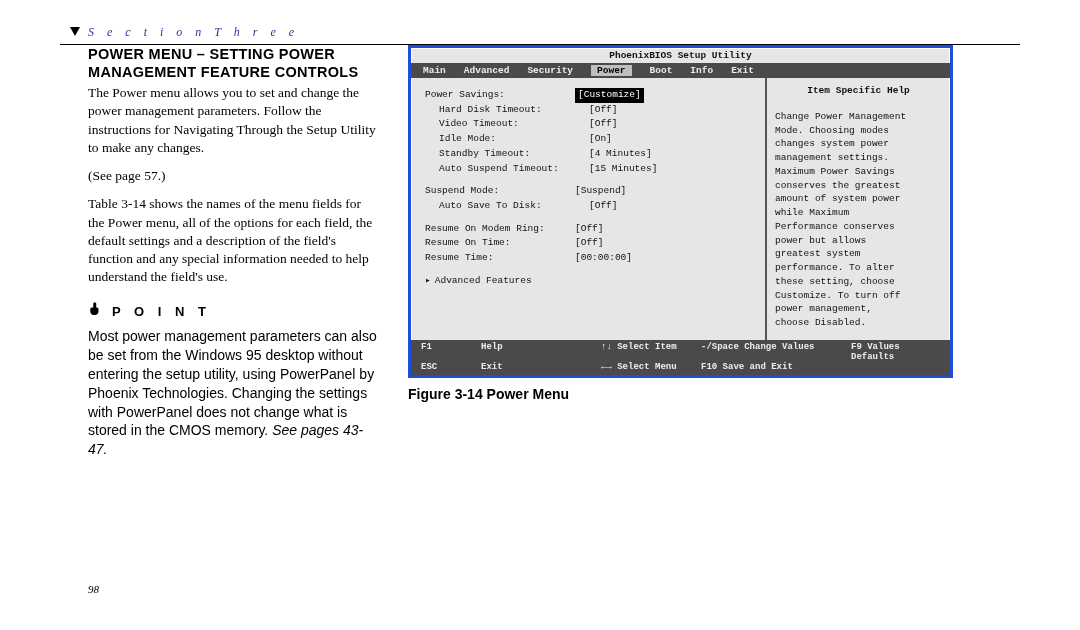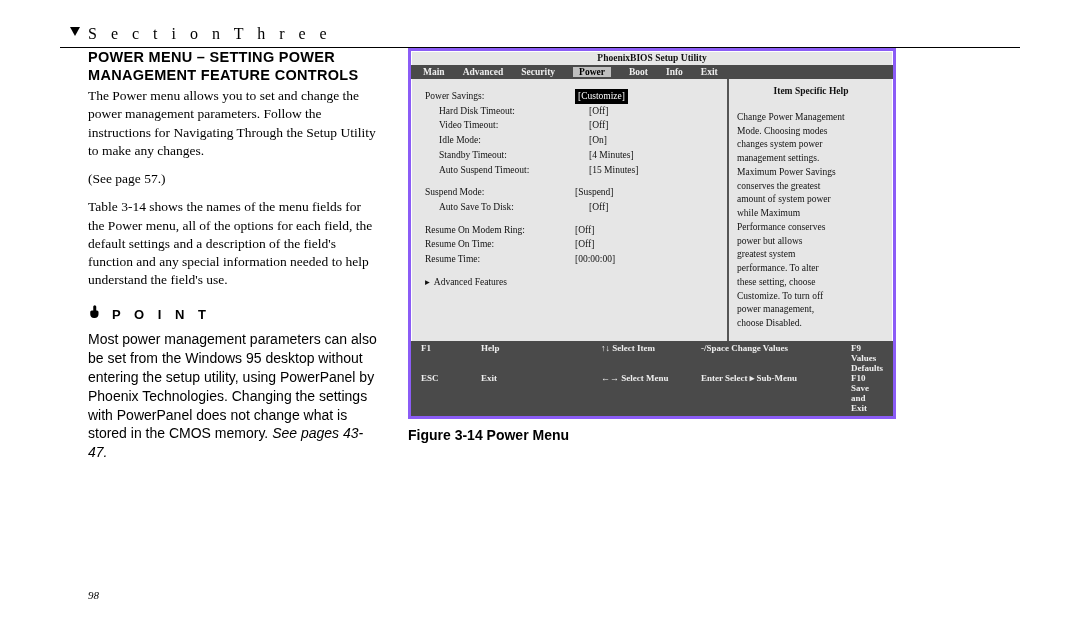--- a/index.html
+++ b/index.html
@@ -13,23 +13,24 @@
   }
   .page {
     position: absolute;
     left: 60px;
     top: 25px;
     right: 60px;
     bottom: 25px;
   }
   .running-head {
     font-family: Georgia, "Times New Roman", serif;
+    font-style: italic;
     letter-spacing: 5px;
-    font-size: 16px;
-    color: #000000;
+    font-size: 12px;
+    color: #4c1d95;
     padding-left: 28px;
     padding-bottom: 4px;
     border-bottom: 1px solid #000;
     position: relative;
   }
   .running-head::before {
     content: "";
     position: absolute;
     left: 10px;
     top: 2px;
@@ -46,25 +47,25 @@
   .col-left { width: 290px; font-size: 13.5px; line-height: 1.35; }
   .col-left h2 { font-family: "Arial Narrow", Arial, sans-serif; font-weight: 700; font-size: 14.5px; letter-spacing: 0.3px; line-height: 1.25; margin-bottom: 3px; }
   .col-left p { margin-bottom: 10px; }
   .point-box { margin-top: 14px; }
   .point-head { display:flex; align-items:center; gap:6px; font-family: Arial, sans-serif; font-weight:700; letter-spacing:5px; font-size:13px; }
   .point-head svg { width:18px; height:18px; }
   .point-body { font-family: Arial, Helvetica, sans-serif; font-size: 14px; line-height: 1.35; margin-top:4px; }
   .point-body .ital { font-style: italic; }
   .col-right { flex: 1; }
   .bios {
-    width: 488px;
-    border: 3px solid #8b5cf6;
+    width: 545px;
+    border: 3px solid #1d4ed8;
     background: #e6e6e6;
     box-shadow: inset 0 0 0 1px #fff;
-    font-family: Liberation Serif, serif;
+    font-family: Liberation Mono, monospace;
     font-size: 9.5px;
     color: #111;
     image-rendering: pixelated;
   }
   .bios .title { text-align:center; padding: 2px 0; font-weight:700; }
   .bios .menubar {
     background: #4a4a4a;
     color: #eee;
     display:flex;
     gap: 18px;
@@ -92,21 +93,21 @@
     background:#4a4a4a;
     color:#eee;
     padding: 2px 10px 3px 10px;
     display:grid;
     grid-template-columns: 60px 120px 100px 150px auto;
     row-gap:0px;
     font-size:9px;
     font-weight:700;
   }
   .fig-caption { font-family: Arial, sans-serif; font-size:14px; font-weight:700; margin-top:8px; }
-  .page-num { position:absolute; left:28px; bottom:4px; font-style:italic; font-size:11px; }
+  .page-num { position:absolute; left:28px; bottom:10px; font-style:italic; font-size:11px; }
 </style>
 </head>
 <body>
 
 <div class="page">
   <div class="running-head">S e c t i o n   T h r e e</div>
 
   <div class="columns">
     <div class="col-left">
       <h2>POWER MENU – SETTING POWER MANAGEMENT FEATURE CONTROLS</h2>
@@ -224,21 +225,20 @@
         </div>
         <div class="footer">
           <span>F1</span>
           <span>Help</span>
           <span><span>↑↓</span> <span>Select Item</span></span>
           <span><span>-/Space</span> <span>Change Values</span></span>
           <span><span>F9</span> <span>Values Defaults</span></span>
           <span>ESC</span>
           <span>Exit</span>
           <span><span>←→</span> <span>Select Menu</span></span>
-          <span><span>Enter</span> <span>Select ▸ Sub-Menu</span></span>
           <span><span>F10</span> <span>Save and Exit</span></span>
         </div>
       </div>
       <div class="fig-caption">Figure 3-14 Power Menu</div>
     </div>
   </div>
 
   <div class="page-num">98</div>
 </div>
 

